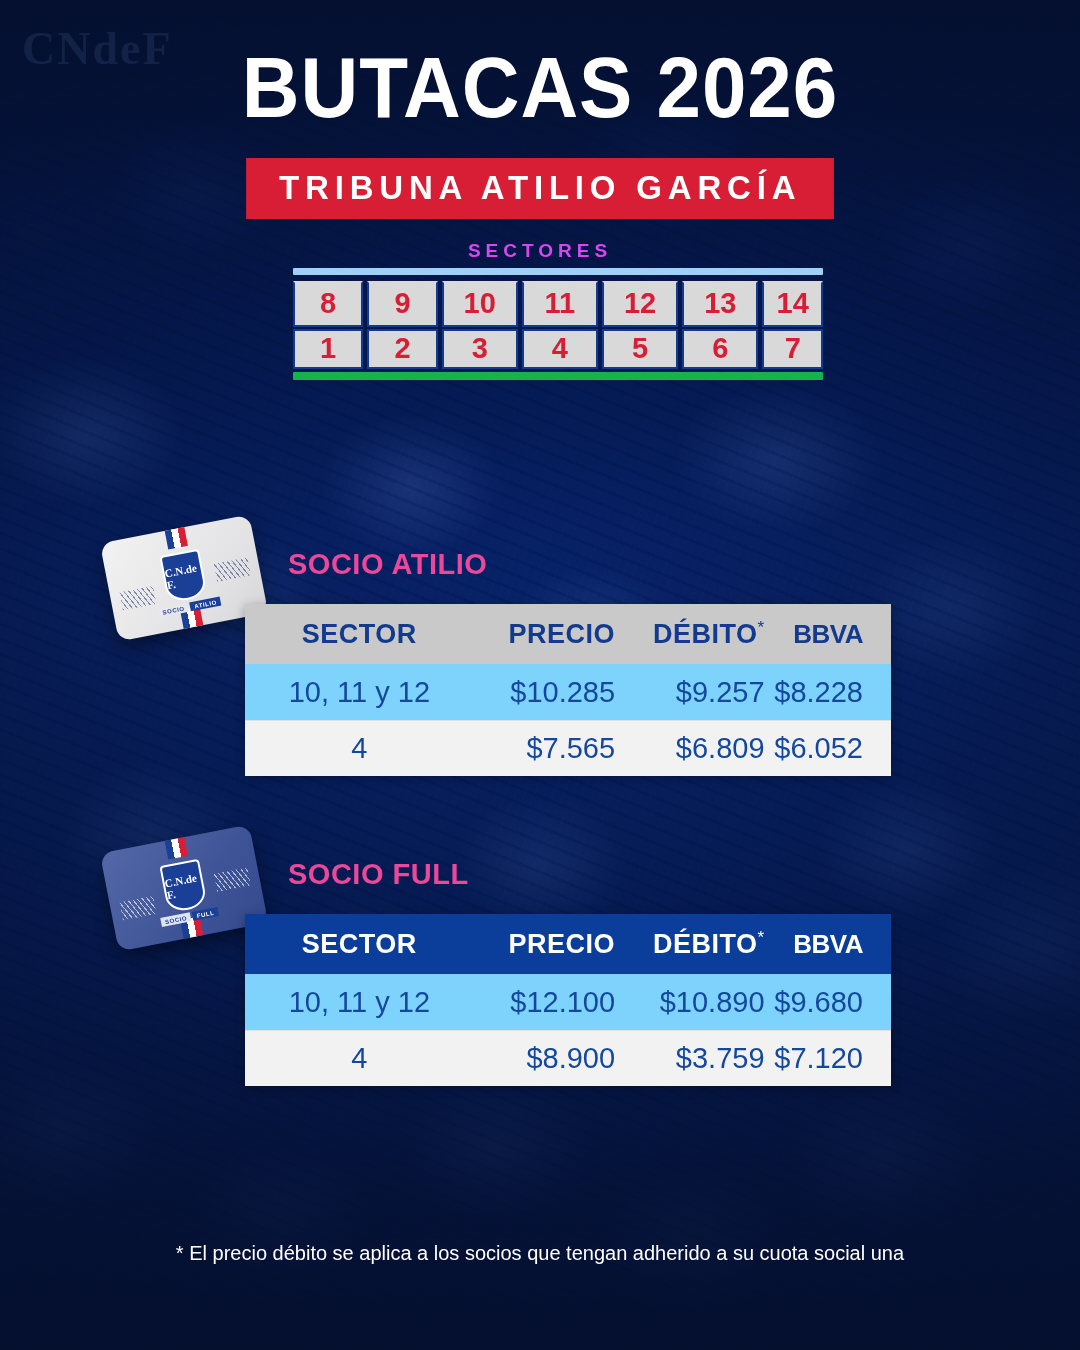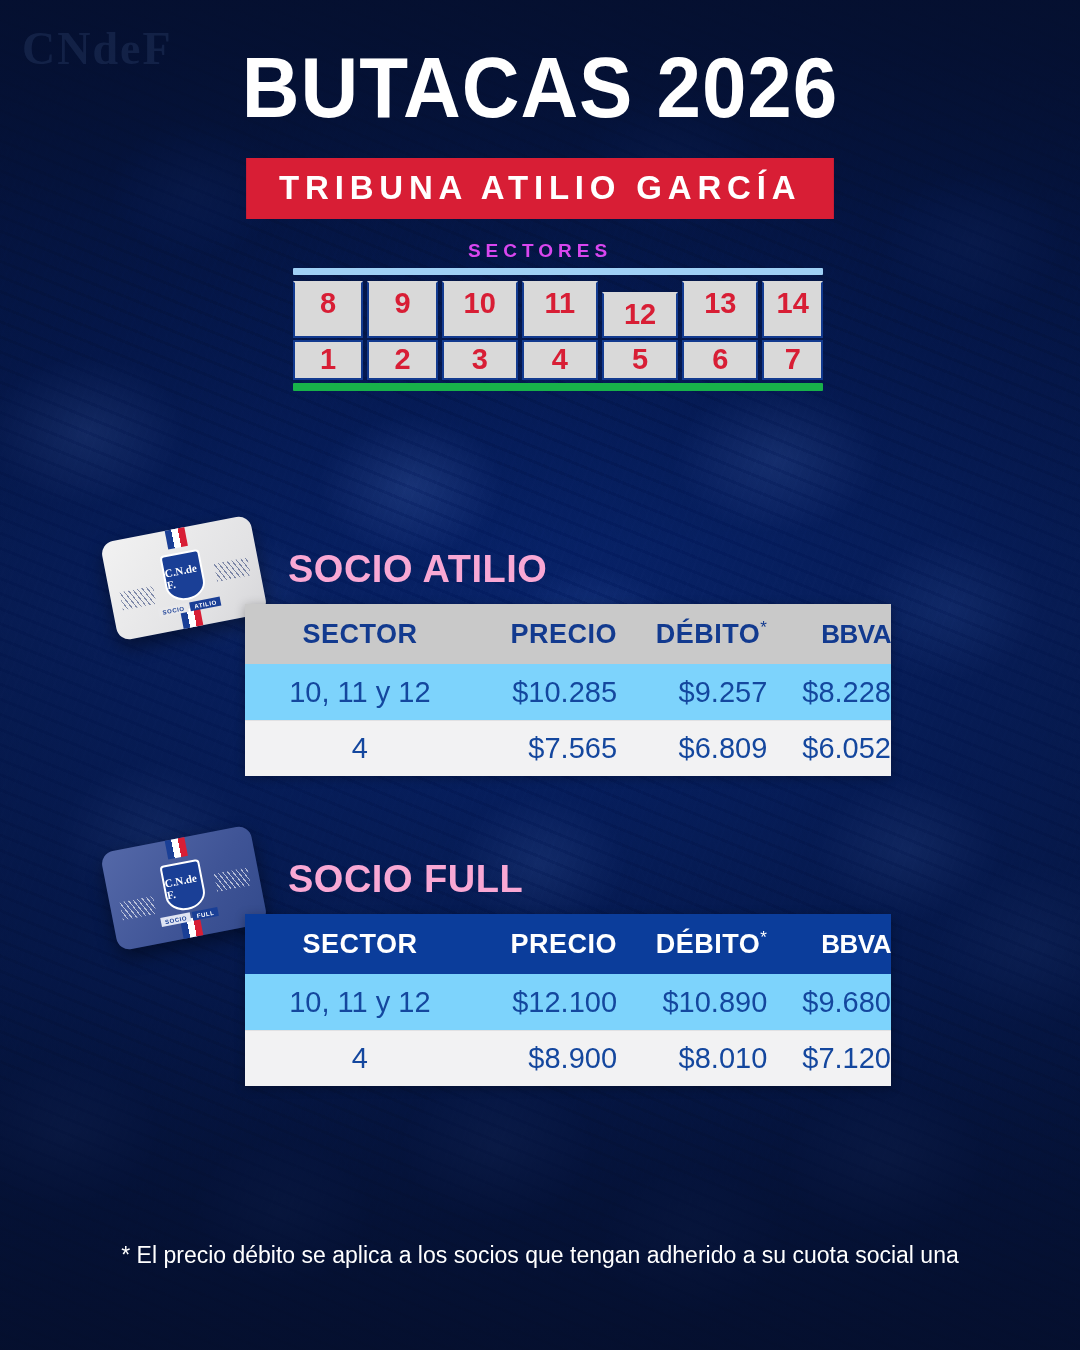--- a/index.html
+++ b/index.html
@@ -117,42 +117,42 @@
   .footer-label {
     position:absolute; left:0; right:0; top:382px;
     text-align:center; color:#fff;
     font-size:17px; font-weight:700; letter-spacing:3px;
   }
 
   
   .block { position:absolute; left:0; width:1080px; }
   .block-heading {
     position:absolute; left:288px;
-    color:#f9a8d4; font-size:38px; font-weight:700; letter-spacing:.5px;
+    color:#ec4899; font-size:29px; font-weight:700; letter-spacing:.5px;
   }
   .table {
     position:absolute; left:245px; width:646px;
     box-shadow:0 2px 10px rgba(0,0,0,.28);
   }
   .thead { display:flex; align-items:center; height:60px; }
   .thead.gray { background:#c9c9c9; }
   .thead.blue { background:#0b3d9b; }
   .thead .th { font-size:27px; font-weight:700; letter-spacing:.5px; }
   .thead.gray .th { color:#123a8f; }
   .thead.blue .th { color:#ffffff; }
 
   .trow { display:flex; align-items:center; height:56px; }
   .trow.white { background:#7dd3fc; }
   .trow.alt { background:#f2f2f3; border-top:1px solid #e1e1e3; }
   .trow .td { color:#14479e; font-size:29px; font-weight:400; }
 
   .c-sector { width:250px; text-align:center; padding-left:8px; }
   .c-precio { width:170px; text-align:right; }
   .c-debito { width:170px; text-align:right; }
-  .c-bbva   { width:140px; text-align:right; padding-right:0; }
+  .c-bbva   { width:140px; text-align:right; padding-right:28px; }
 
   .bbva-logo { font-size:26px; font-weight:700; letter-spacing:-.5px; display:inline-block; }
   .ast { font-size:17px; vertical-align:super; font-weight:400; }
 
   
   .card {
     position:absolute;
     width:152px; height:100px;
     border-radius:13px;
     transform:rotate(-11deg);
@@ -196,21 +196,21 @@
   .card .tag i {
     font-style:normal; font-size:6px; letter-spacing:.6px; padding:1.5px 4px;
     background:#1a3f96; color:#fff; font-weight:700;
   }
   .card.full .tag b { background:#dfe4f2; }
 
   
   .footnote {
     position:absolute; left:0; right:0; top:1238px;
     text-align:center; color:#ffffff;
-    font-size:23px; line-height:1.55;
+    font-size:20px; line-height:1.55;
     padding:0 77px;
   }
 </style>
 </head>
 <body>
 
 <div id="bg"></div>
 <div id="tint"></div>
 <div id="vign"></div>
 
@@ -226,21 +226,21 @@
 
   <div class="sectors-title">SECTORES</div>
 
   <div class="diagram">
     <div class="bar-top"></div>
     <div class="row-sectors upper" id="sectors-upper">
         <div class="cell" style="width: 72px;">8</div>
         <div class="cell" style="width: 72px;">9</div>
         <div class="cell" style="width: 78px;">10</div>
         <div class="cell" style="width: 78px;">11</div>
-        <div class="cell" style="width: 78px; margin-top: 11px;">12</div>
+        <div class="cell" style="width: 78px;">12</div>
         <div class="cell" style="width: 78px;">13</div>
         <div class="cell" style="width: 62px;">14</div>
       </div>
     <div class="row-sectors lower" id="sectors-lower">
         <div class="cell" style="width: 72px; padding-top: 3px; padding-bottom: 4px;">1</div>
         <div class="cell" style="width: 72px; padding-top: 3px; padding-bottom: 4px;">2</div>
         <div class="cell" style="width: 78px; padding-top: 3px; padding-bottom: 4px;">3</div>
         <div class="cell" style="width: 78px; padding-top: 3px; padding-bottom: 4px;">4</div>
         <div class="cell" style="width: 78px; padding-top: 3px; padding-bottom: 4px;">5</div>
         <div class="cell" style="width: 78px; padding-top: 3px; padding-bottom: 4px;">6</div>
@@ -315,21 +315,21 @@
       </div>
       <div class="trow white">
         <div class="td c-sector">10, 11 y 12</div>
         <div class="td c-precio">$12.100</div>
         <div class="td c-debito">$10.890</div>
         <div class="td c-bbva">$9.680</div>
       </div>
       <div class="trow alt">
         <div class="td c-sector">4</div>
         <div class="td c-precio">$8.900</div>
-        <div class="td c-debito">$8.010</div>
+        <div class="td c-debito">$3.759</div>
         <div class="td c-bbva">$7.120</div>
       </div>
     </div>
   </div>
 
   <div class="footnote">
     <div>* El precio débito se aplica a los socios que tengan adherido a su cuota social una</div>
   </div>
 
 </div>

